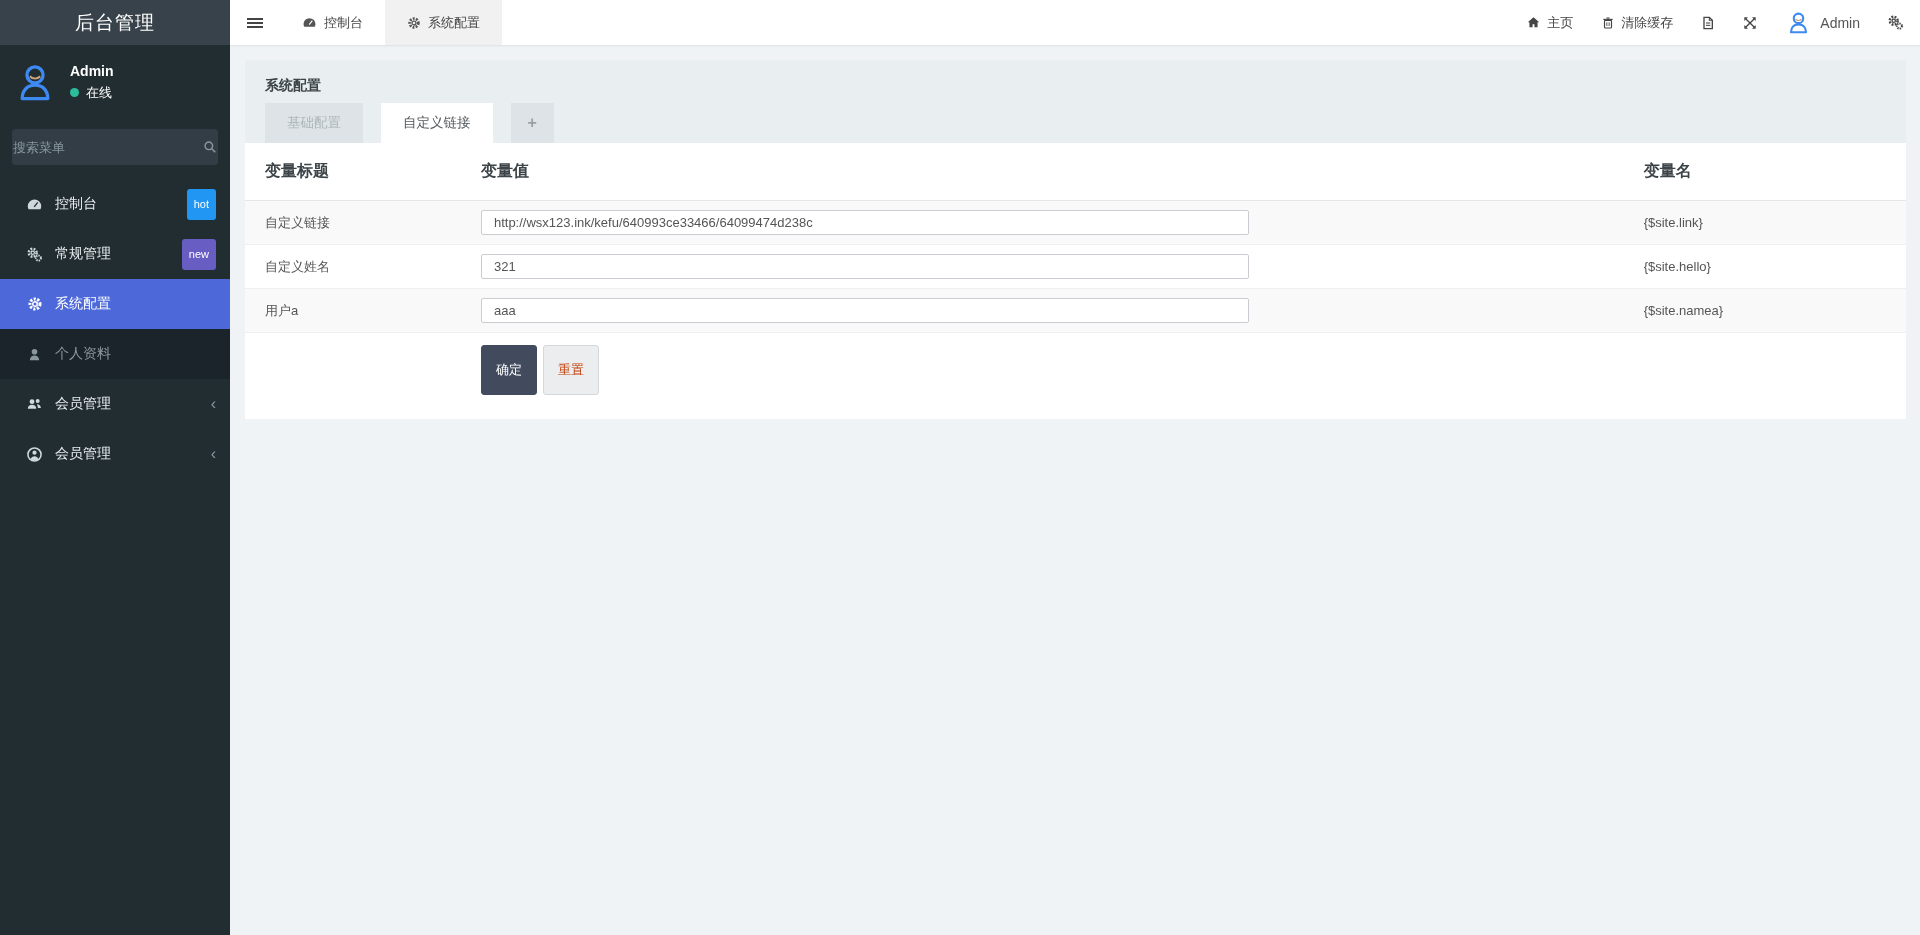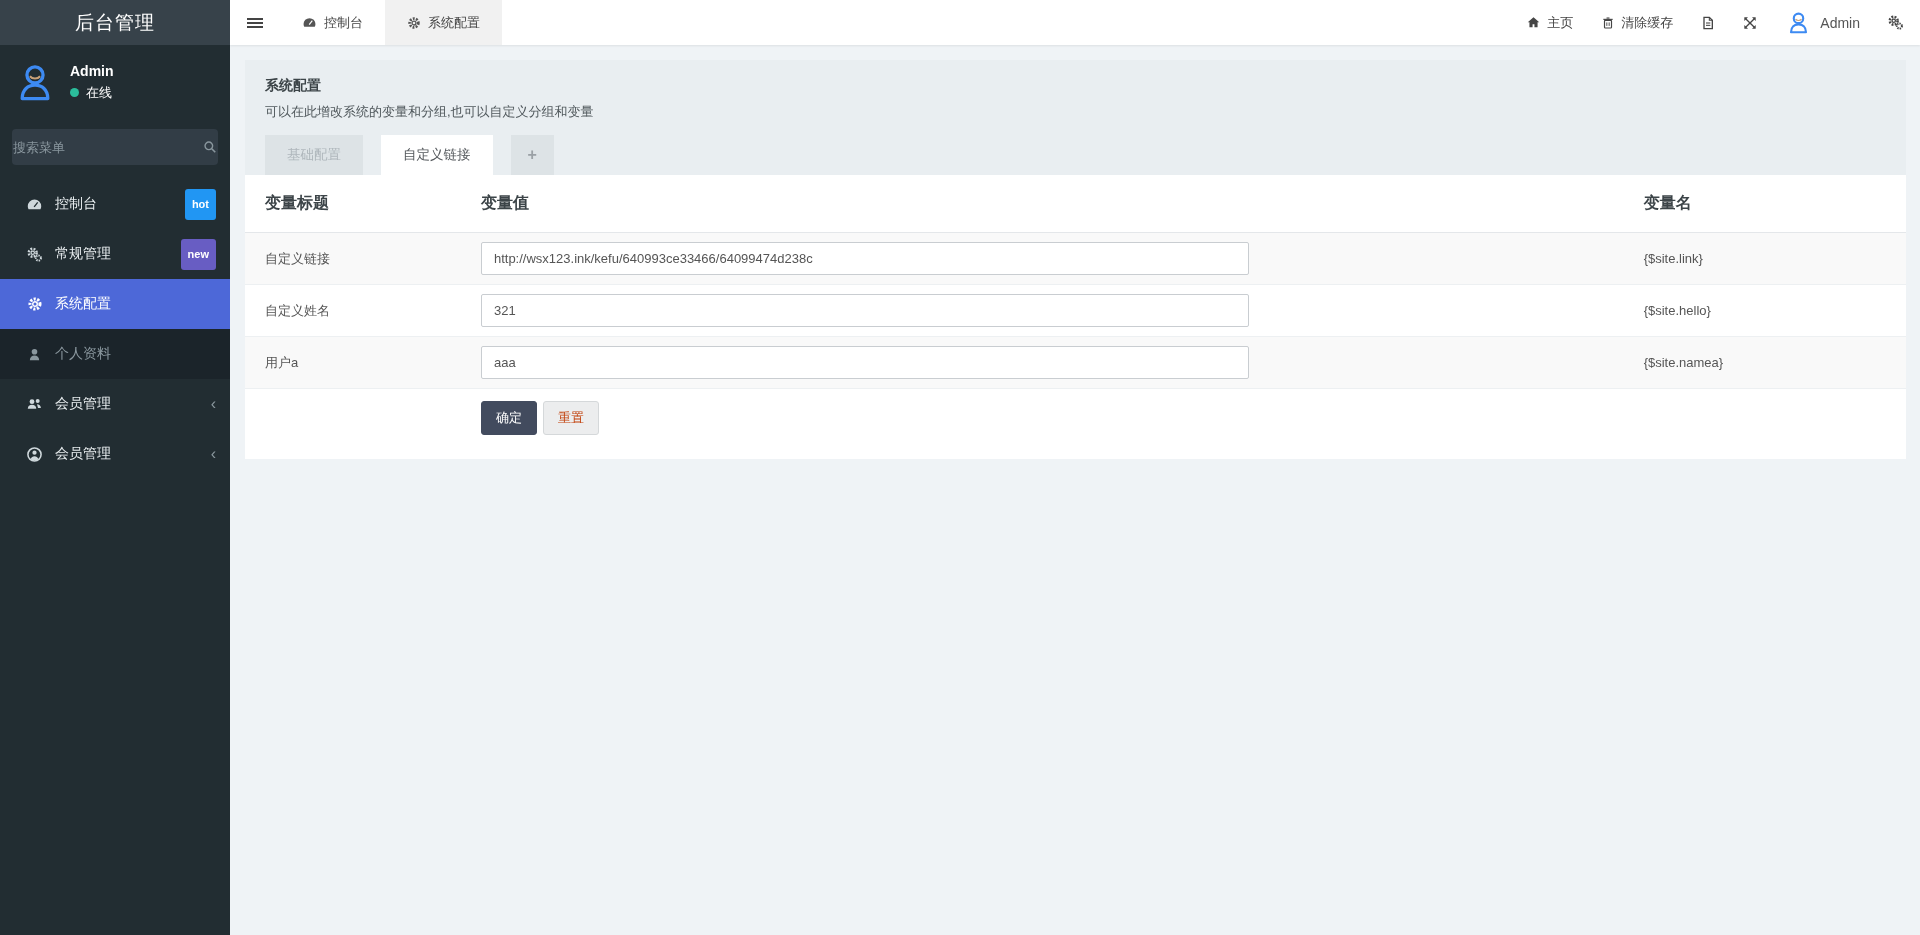--- a/index.html
+++ b/index.html
@@ -27,21 +27,21 @@
   .search-box svg { flex:0 0 14px; }
   .menu { margin-top:14px; }
   .menu-item { height:50px; display:flex; align-items:center; padding:0 14px 0 26px;
     color:#e8edef; cursor:pointer; font-size:14px; position:relative; }
   .menu-item .mi-icon { width:17px; margin-right:12px; display:flex; align-items:center;
     justify-content:center; color:#cfd8dc; --icon-bg:#222d32; }
   .menu-item.submenu { background:#1b242a; color:#8a979e; }
   .menu-item.submenu .mi-icon { color:#8a979e; --icon-bg:#1b242a; }
   .menu-item.active { background:var(--accent,#4d68d8); color:#fff; }
   .menu-item.active .mi-icon { color:#fff; --icon-bg:#4d68d8; }
-  .badge { margin-left:auto; font-size:11px; font-weight:bold; color:#fff;
+  .badge { margin-left:auto; font-size:11px; font-weight:normal; color:#fff;
     padding:10px 7px; border-radius:3px; line-height:1; }
   .badge.hot { background:var(--badge-hot,#2196f3); }
   .badge.new { background:var(--badge-new,#685dc3); }
   .chevron { margin-left:auto; color:#8a979e; font-size:16px; line-height:1; }
 
   
   .navbar { position:absolute; left:230px; top:0; width:1690px; height:45px; background:#fff;
     display:flex; align-items:stretch; box-shadow:0 1px 2px rgba(0,0,0,.08); z-index:10; }
   .nav-burger { width:50px; display:flex; align-items:center; justify-content:center;
     cursor:pointer; }
@@ -71,28 +71,28 @@
     padding:0 22px; font-size:13.5px; background:#dde3e6; color:#aeb6bb; cursor:pointer; }
   .tab.active { background:#fff; color:#54585c; }
   .tab.plus { padding:0 17px; font-size:16px; font-weight:bold; color:#9aa0a5; }
   .panel-body { background:#fff; padding-bottom:22px; }
   table.cfg { width:100%; border-collapse:collapse; table-layout:fixed; }
   table.cfg th { text-align:left; font-size:16px; color:#3c4448; padding:18px 20px;
     border-bottom:1px solid #e4e7ea; font-weight:bold; }
   table.cfg td { padding:9px 20px; font-size:13px; color:#555; border-bottom:1px solid #edf0f2; }
   table.cfg tr.striped td { background:#f9f9f9; }
   .col-title { width:13%; } .col-value { width:70%; } .col-name { width:17%; }
-  .cfg input[type=text] { width:768px; max-width:100%; height:33px; border:1px solid #c9cdd1;
+  .cfg input[type=text] { width:768px; max-width:100%; height:25px; border:1px solid #c9cdd1;
     border-radius:2px; padding:8px 12px; font-size:13px; color:#555; font-family:inherit;
     background:#fff; outline:none; }
   .form-footer { padding:12px 20px 2px 20px; display:flex; gap:6px; margin-left:unset; }
   .form-footer { padding-left:0; }
   .footer-offset { margin-left:13%; padding-left:20px; }
   .btn { font-size:13px; font-family:inherit; border-radius:3px; cursor:pointer;
-    padding:8px 14px; line-height:1.2; }
+    padding:16px 14px; line-height:1.2; }
   .btn-ok { background:var(--btn-dark,#424b5e); color:#fff; border:1px solid var(--btn-dark,#424b5e); }
   .btn-reset { background:#ecedee; color:#c2410c; border:1px solid #d5d8da; }
 
   svg.ic { display:block; }
 </style>
 </head>
 <body>
 
 <div class="sidebar">
   <div class="sidebar-header">后台管理</div>
@@ -280,21 +280,20 @@
       </svg>
     </div>
   </div>
 </div>
 
 <div class="content">
   <div class="panel">
 
     <div class="panel-heading">
       <div class="panel-title">系统配置</div>
-      <div class="panel-desc">可以在此增改系统的变量和分组,也可以自定义分组和变量</div>
       <div class="tab-bar">
         <div class="tab">基础配置</div>
         <div class="tab active">自定义链接</div>
         <div class="tab plus">+</div>
       </div>
     </div>
 
     <div class="panel-body">
       <table class="cfg">
         <colgroup>

